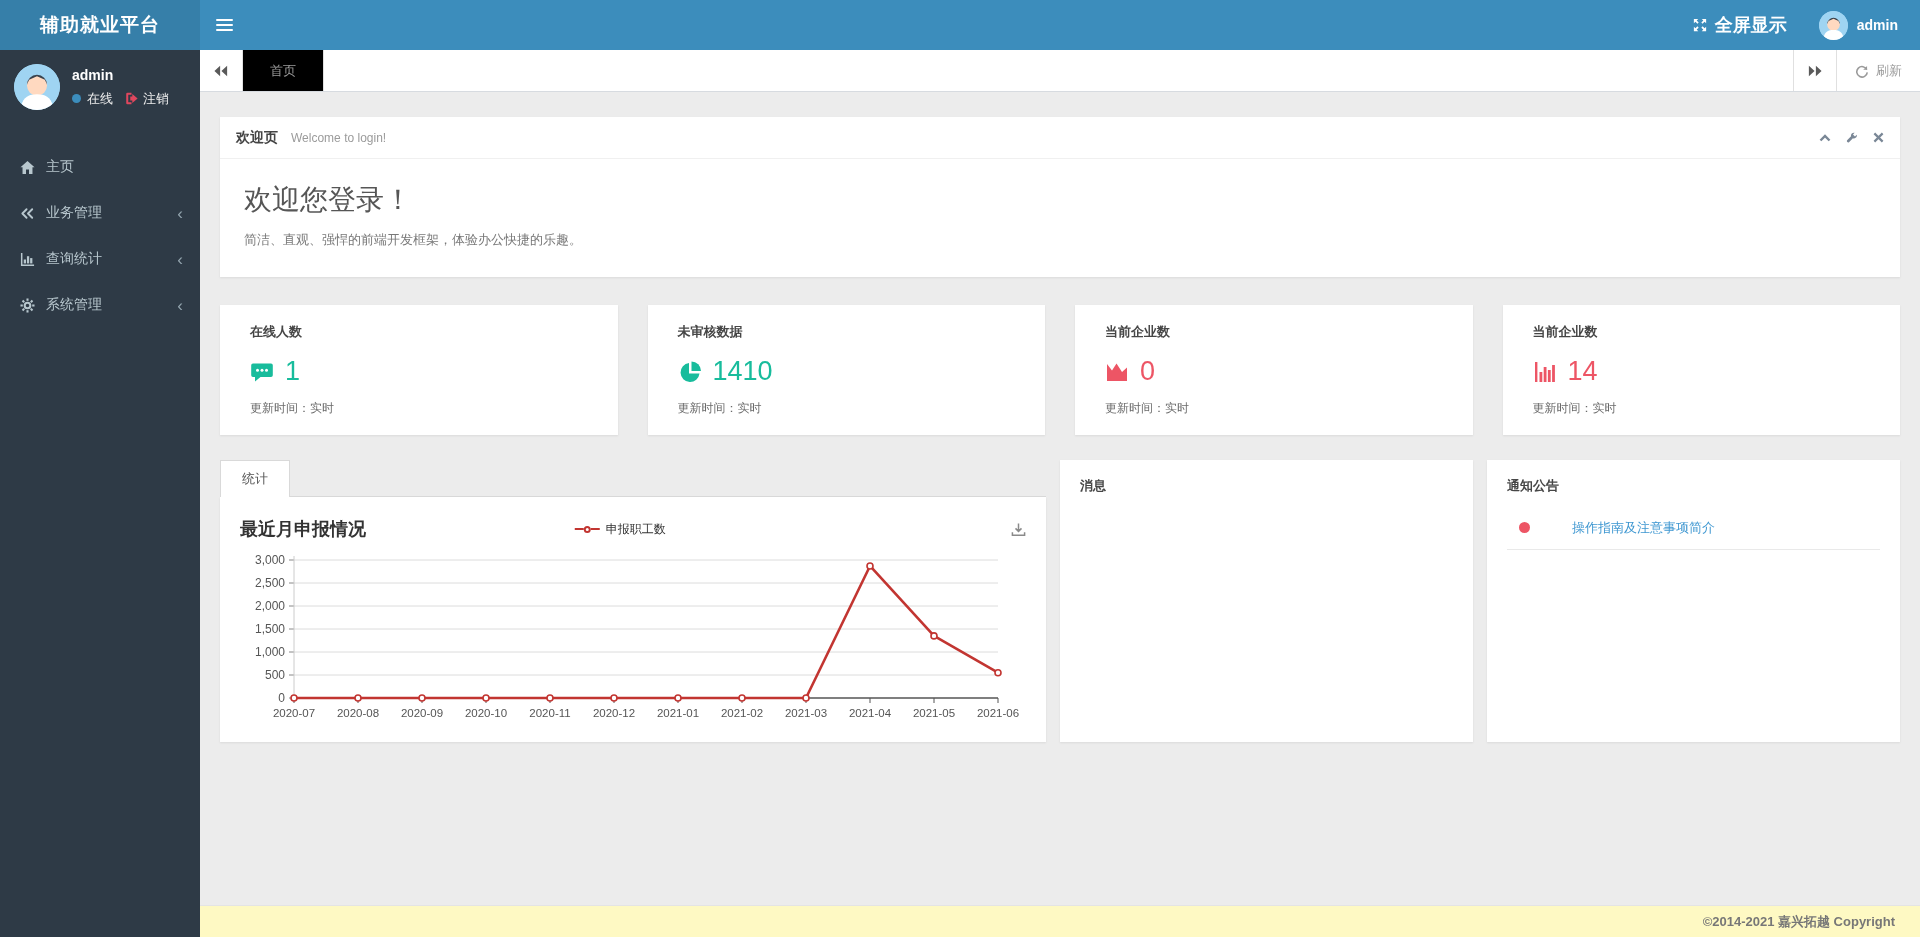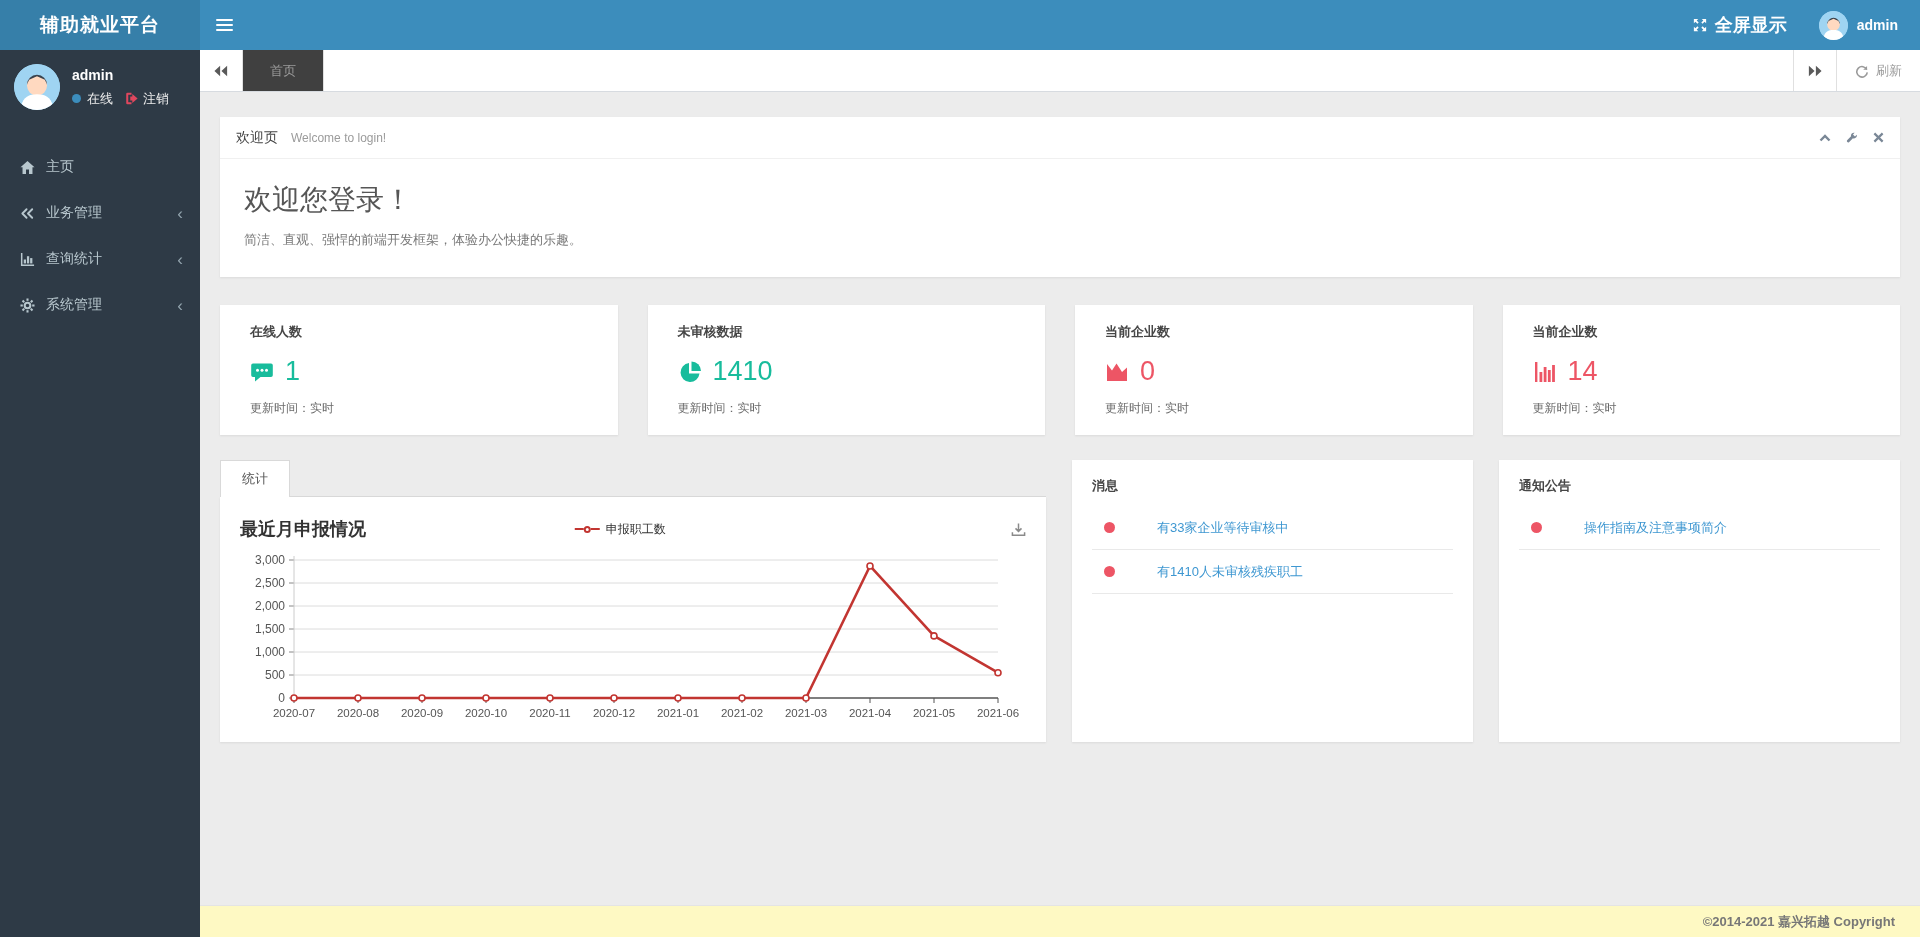--- a/index.html
+++ b/index.html
@@ -42,49 +42,49 @@
   .menu-item .icon { width:20px; margin-right:9px; color:#b8c7ce; }
   .menu-chevron { margin-left:auto; font-size:17px; color:#93a4ae; line-height:1; }
 
   
   .tabbar { position:absolute; left:200px; top:50px; right:0; height:42px; background:#fff;
             border-bottom:1px solid #d7dbe0; display:flex; align-items:stretch; }
   .tabnav-btn { width:43px; display:flex; align-items:center; justify-content:center;
                 color:#5a5a5a; background:#fff; border:none; border-right:1px solid #e0e0e0; cursor:pointer; }
   .tabnav-btn.right { border-right:none; border-left:1px solid #e0e0e0; }
   .tab-item { padding:0 27px; display:flex; align-items:center; font-size:13px; color:#9a9a9a;
-              border-right:1px solid #e0e0e0; background:#404040; cursor:pointer; }
+              border-right:1px solid #e0e0e0; background:#000000; cursor:pointer; }
   .tab-spacer { flex:1; }
   .refresh-btn { display:flex; align-items:center; gap:7px; padding:12px 18px; color:#9a9a9a;
                  font-size:13px; background:#fff; border:none; border-left:1px solid #e0e0e0; cursor:pointer;
                  font-family:inherit; }
 
   
   .content { position:absolute; left:200px; top:92px; right:0; bottom:32px; padding:25px 20px;
              background:#ececec; overflow:hidden; }
   .panel { background:#fff; box-shadow:0 1px 2px rgba(0,0,0,0.08); }
 
   .welcome { margin-bottom:28px; }
   .welcome-hd { height:42px; display:flex; align-items:center; padding:0 16px; border-bottom:1px solid #f0f0f0; }
-  .welcome-title { font-size:14px; font-weight:normal; color:#444; margin-right:13px; }
+  .welcome-title { font-size:14px; font-weight:bold; color:#444; margin-right:13px; }
   .welcome-sub { font-size:12px; color:#9b9b9b; }
   .hd-tools { margin-left:auto; display:flex; align-items:center; gap:15px; }
   .hd-tool { color:#7a8796; background:none; border:none; cursor:pointer; display:flex; }
   .welcome-bd { padding:16px 24px 28px; }
   .welcome-heading { font-size:28px; font-weight:normal; color:#565656; margin:6px 0 12px; }
   .welcome-desc { font-size:13px; color:#787878; }
 
   .stats { display:flex; gap:30px; margin-bottom:25px; }
   .stat-card { flex:1; padding:18px 30px; height:130px; }
   .stat-title { font-size:13px; font-weight:bold; color:#464646; }
   .stat-value-row { display:flex; align-items:center; gap:11px; margin-top:15px; }
   .stat-value { font-size:27px; }
   .stat-foot { margin-top:13px; font-size:12px; color:#6b6b6b; }
 
-  .row2 { display:flex; gap:26px; align-items:center; }
+  .row2 { display:flex; gap:14px; align-items:center; }
   .chart-area { width:826px; flex:0 0 826px; }
   .chart-tabs { height:37px; display:flex; border-bottom:1px solid #d9d9d9; }
   .chart-tab-active { min-width:70px; padding:0 20px; background:#fff; border:1px solid #d9d9d9;
                       border-bottom:none; margin-bottom:-1px; display:flex; align-items:center;
                       justify-content:center; font-size:13px; color:#555; cursor:pointer; }
   .chart-body { background:#fff; height:245px; padding:17px 20px 10px; box-shadow:0 1px 2px rgba(0,0,0,0.08); }
   .chart-title-row { display:flex; align-items:center; position:relative; height:30px; }
   .chart-title { font-size:18px; font-weight:bold; color:#333; }
   .chart-legend { position:absolute; left:50%; transform:translateX(-64%); display:flex;
                   align-items:center; gap:6px; cursor:pointer; }
@@ -428,30 +428,20 @@
               <circle cx="566" cy="148" r="3" fill="#fff" stroke="#c23531" stroke-width="1.6"></circle>
               <circle cx="630" cy="15.97999999999999" r="3" fill="#fff" stroke="#c23531" stroke-width="1.6"></circle>
               <circle cx="694" cy="85.9" r="3" fill="#fff" stroke="#c23531" stroke-width="1.6"></circle>
               <circle cx="758" cy="122.7" r="3" fill="#fff" stroke="#c23531" stroke-width="1.6"></circle>
             </svg></div>
       </div>
     </div>
 
     <section class="panel list-panel">
       <div class="list-title">消息</div>
-      <div id="messages-list">
-          <div class="list-item">
-            <span class="list-dot"></span>
-            <a class="list-link" href="#">有33家企业等待审核中</a>
-          </div>
-          <div class="list-item">
-            <span class="list-dot"></span>
-            <a class="list-link" href="#">有1410人未审核残疾职工</a>
-          </div>
-        </div>
     </section>
 
     <section class="panel list-panel">
       <div class="list-title">通知公告</div>
       <div id="notices-list">
           <div class="list-item">
             <span class="list-dot"></span>
             <a class="list-link" href="#">操作指南及注意事项简介</a>
           </div>
         </div>

